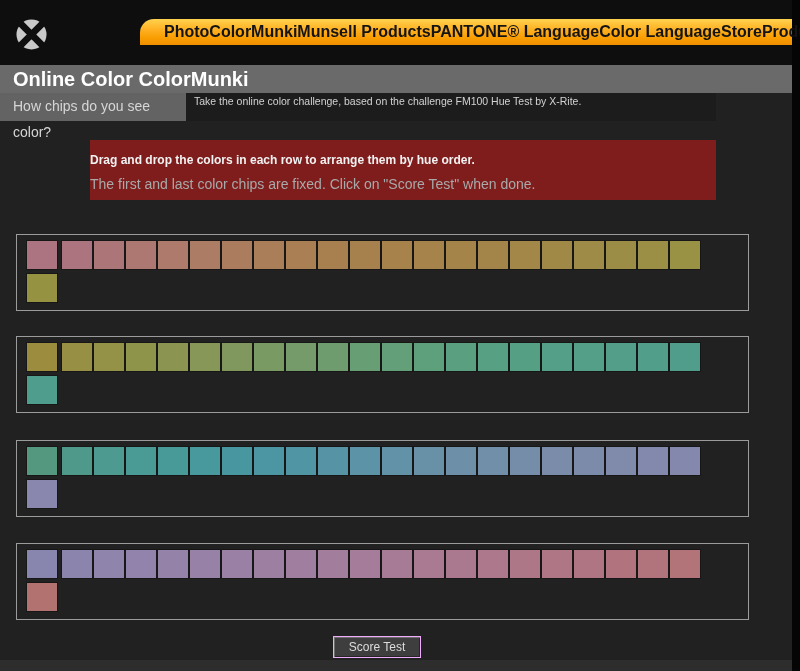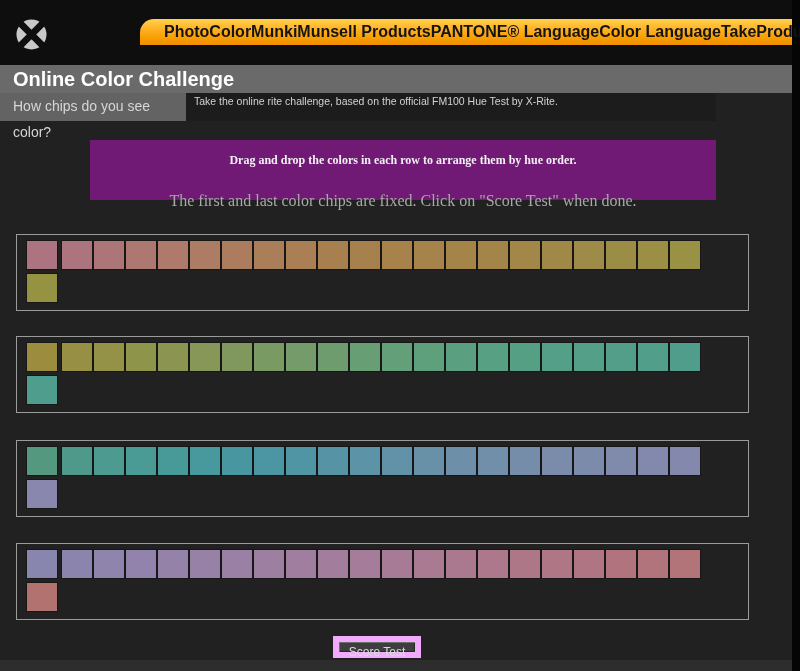--- a/index.html
+++ b/index.html
@@ -24,36 +24,36 @@
   }
   .nav-item{font-size:16px;font-weight:bold;color:#141414;cursor:pointer;white-space:nowrap;}
   
   .title-bar{position:absolute;left:0;top:65px;width:792px;height:28px;background:#6a6a6a;
     color:#ffffff;font-size:20px;font-weight:bold;line-height:28px;padding-left:13px;box-sizing:border-box;}
   .subtitle-tab{position:absolute;left:0;top:93px;width:186px;height:28px;background:#636363;
     color:#d6d6d6;font-size:14px;line-height:26px;padding-left:13px;box-sizing:border-box;}
   .fact-box{position:absolute;left:186px;top:93px;width:530px;height:28px;background:#1c1c1c;
     color:#d2d2d2;font-size:10.5px;line-height:13px;padding:2px 0 0 8px;box-sizing:border-box;}
   
-  .instruction-box{position:absolute;left:90px;top:140px;width:626px;height:60px;background:#701a75;text-align:center;font-family:Liberation Serif, serif;}
+  .instruction-box{position:absolute;left:90px;top:140px;width:626px;height:60px;background:#7f1d1d;}
   .instruction-bold{margin-top:13px;color:#f2f2f2;font-size:12px;font-weight:bold;}
-  .instruction-sub{margin-top:24px;color:#a9a9a9;font-size:16px;}
+  .instruction-sub{margin-top:9px;color:#a9a9a9;font-size:14px;}
   
   .color-row{position:absolute;left:16px;width:722px;height:70px;border:1px solid #9b9b9b;
     padding:5px 0 0 9px;box-sizing:content-box;background:#212121;}
   .row-1{top:234px;} .row-2{top:336px;} .row-3{top:440px;} .row-4{top:543px;}
   .chip-line{display:flex;}
   .chip-line-2{margin-top:3px;}
   .chip{width:30px;height:28px;border:1px solid #171717;flex:none;}
   .chip.first{margin-right:3px;}
   .chip[data-interactable="true"]{cursor:grab;}
   
   .score-button{
     position:absolute;left:333px;top:636px;width:88px;height:22px;
-    background:#3e3e3e;border:6px solid #f0abfc;box-sizing:border-box;
+    background:#3e3e3e;border:1px solid #f0abfc;box-sizing:border-box;
     box-shadow:inset 1px 1px 0 #6e6e6e, inset -1px -1px 0 #262626;
     color:#dcdcdc;font-size:12px;text-align:center;line-height:20px;cursor:pointer;
     font-family:"Liberation Sans", sans-serif;
   }
 </style>
 </head>
 <body>
 
 <div class="header-black" data-interactable="false"></div>
 <div class="right-strip" data-interactable="false"></div>
@@ -67,28 +67,28 @@
     </svg>
   </span>
 </div>
 
 <div class="nav" data-interactable="false">
   <span class="nav-item" data-interactable="true">Photo</span>
   <span class="nav-item" data-interactable="true">ColorMunki</span>
   <span class="nav-item" data-interactable="true">Munsell Products</span>
   <span class="nav-item" data-interactable="true">PANTONE® Language</span>
   <span class="nav-item" data-interactable="true">Color Language</span>
-  <span class="nav-item" data-interactable="true">Take</span>
+  <span class="nav-item" data-interactable="true">Store</span>
   <span class="nav-item" data-interactable="true">Products</span>
 </div>
 
-<div class="title-bar" data-interactable="false">Online Color Challenge</div>
+<div class="title-bar" data-interactable="false">Online Color ColorMunki</div>
 <div class="subtitle-tab" data-interactable="false">How chips do you see color?</div>
 <div class="fact-box" data-interactable="false">
-  <div data-interactable="false">Take the online rite challenge, based on the official FM100 Hue Test by X-Rite.</div>
+  <div data-interactable="false">Take the online color challenge, based on the challenge FM100 Hue Test by X-Rite.</div>
 </div>
 
 <div class="instruction-box" data-interactable="false">
   <div class="instruction-bold" data-interactable="false">Drag and drop the colors in each row to arrange them by hue order.</div>
   <div class="instruction-sub" data-interactable="false">The first and last color chips are fixed. Click on "Score Test" when done.</div>
 </div>
 
 <div class="color-row row-1" data-interactable="false">
   <div class="chip-line chip-line-1" data-interactable="false">
       <div class="chip fixed first" data-interactable="false" style="background: rgb(171, 116, 128);"></div>

